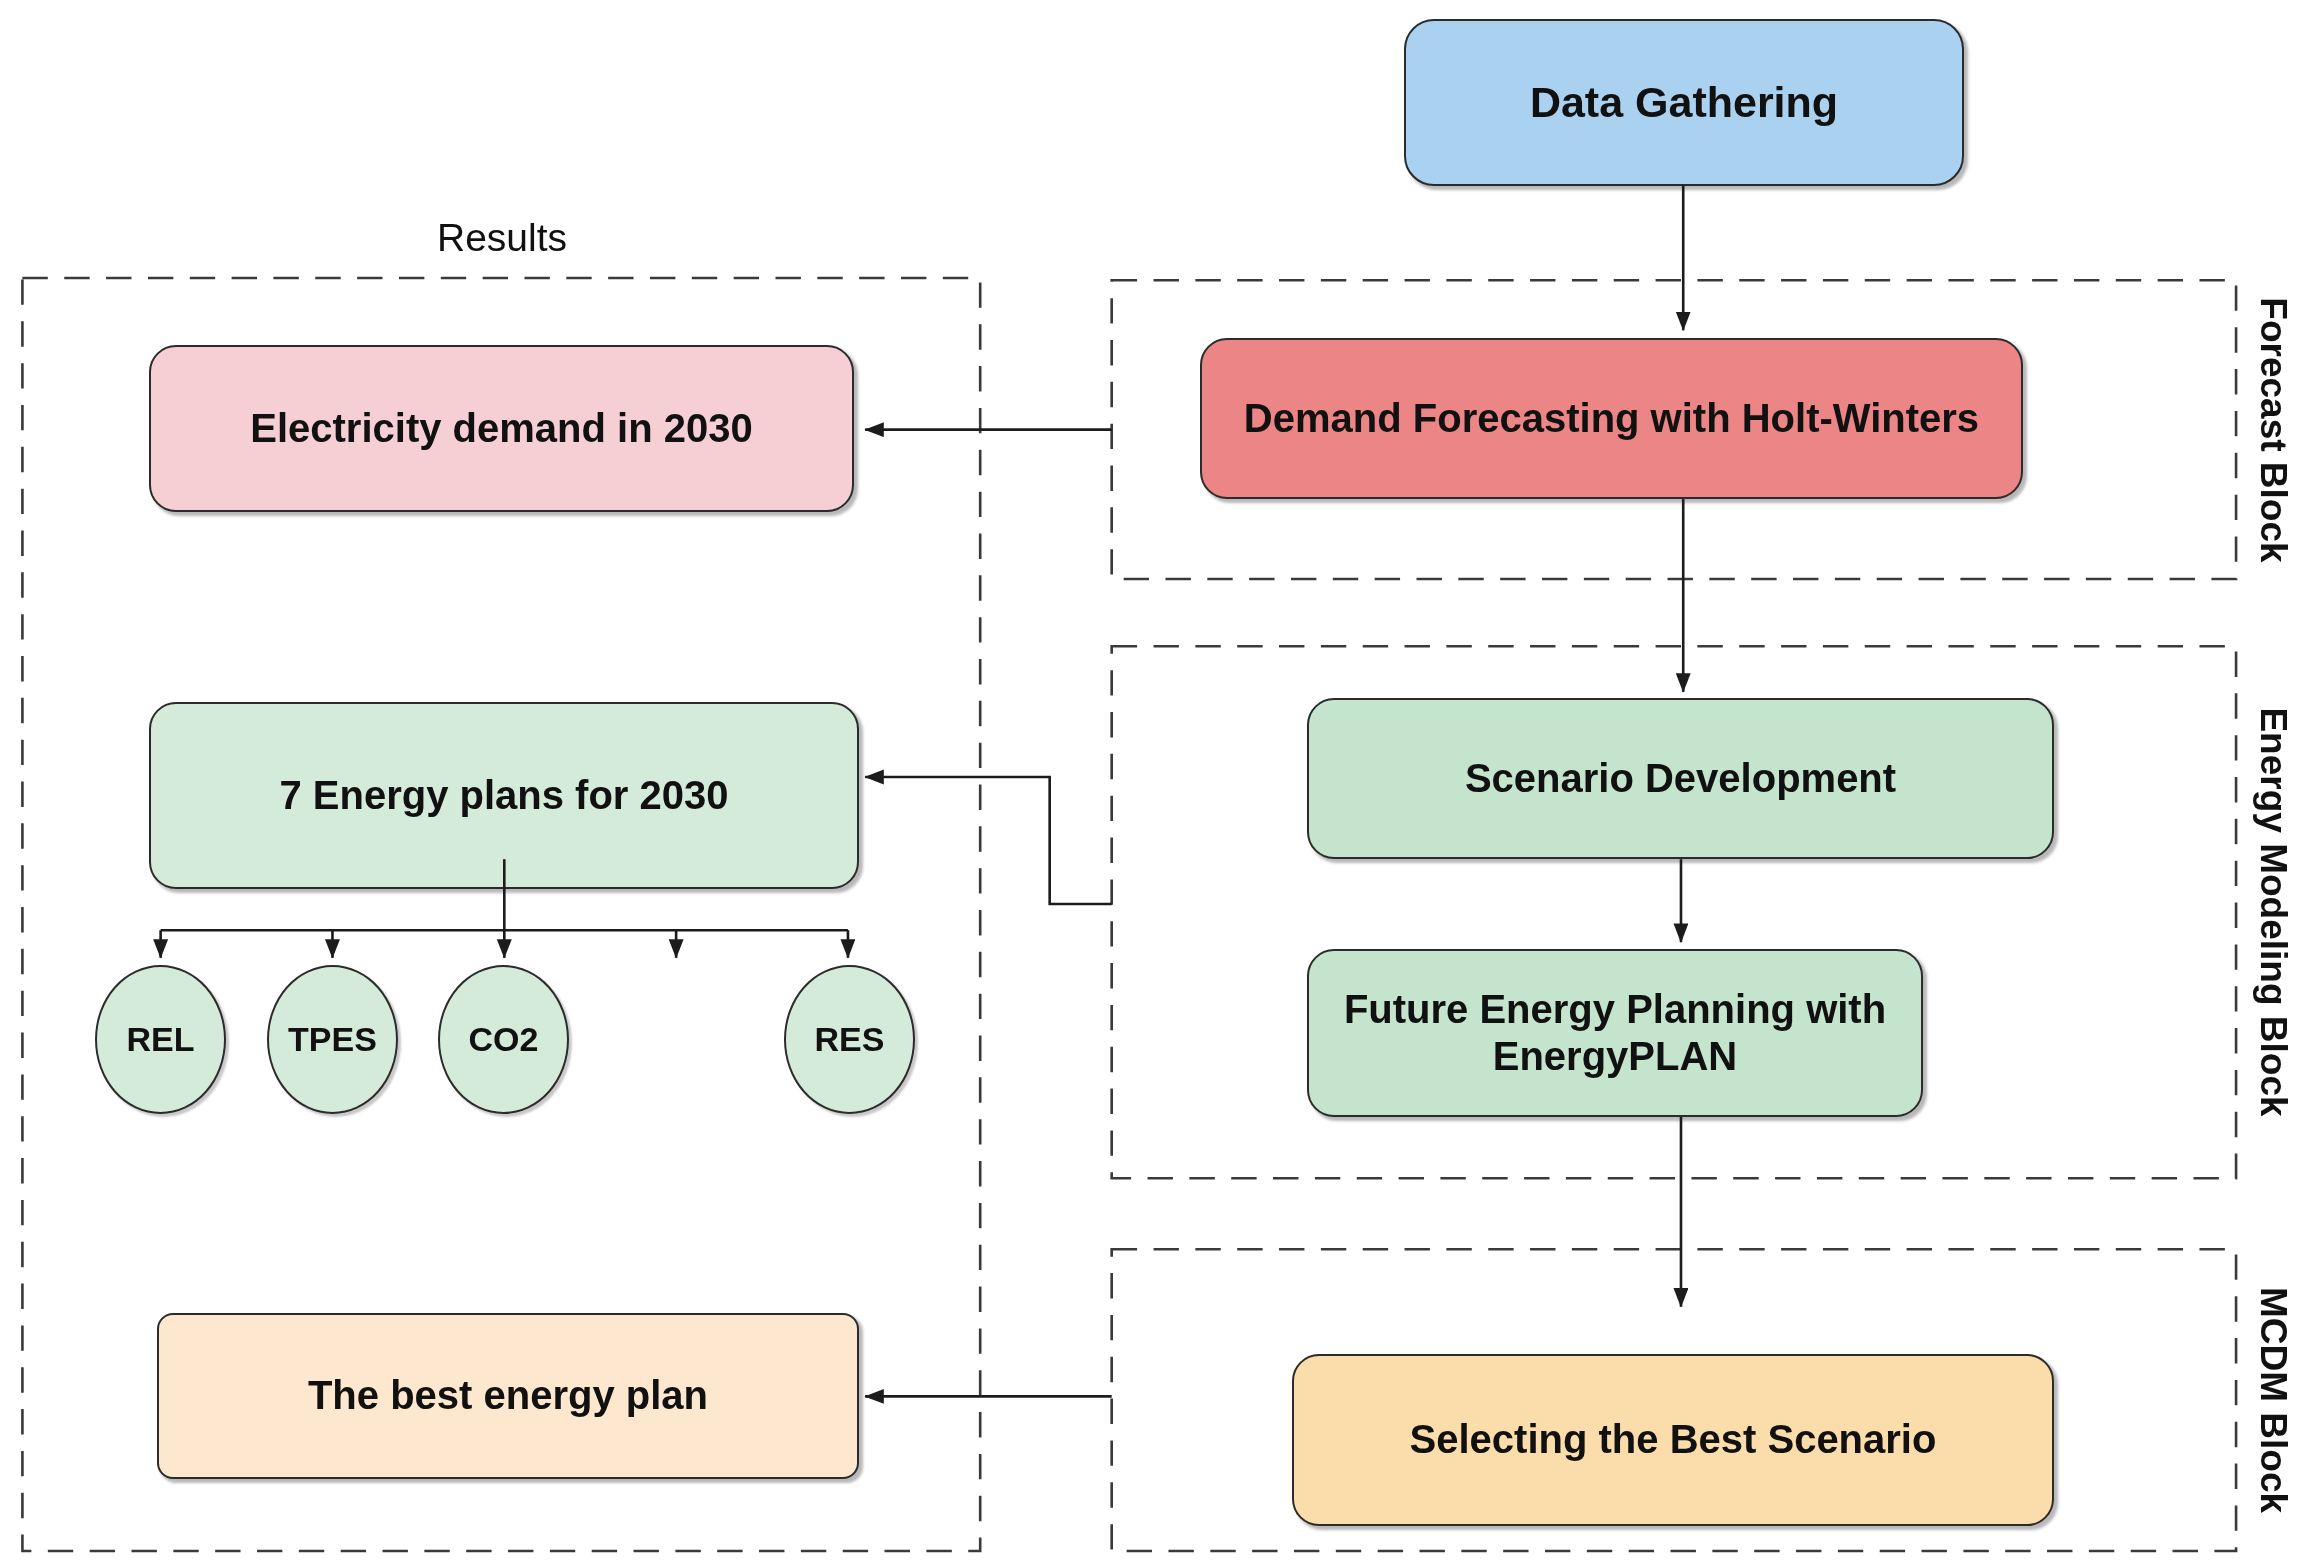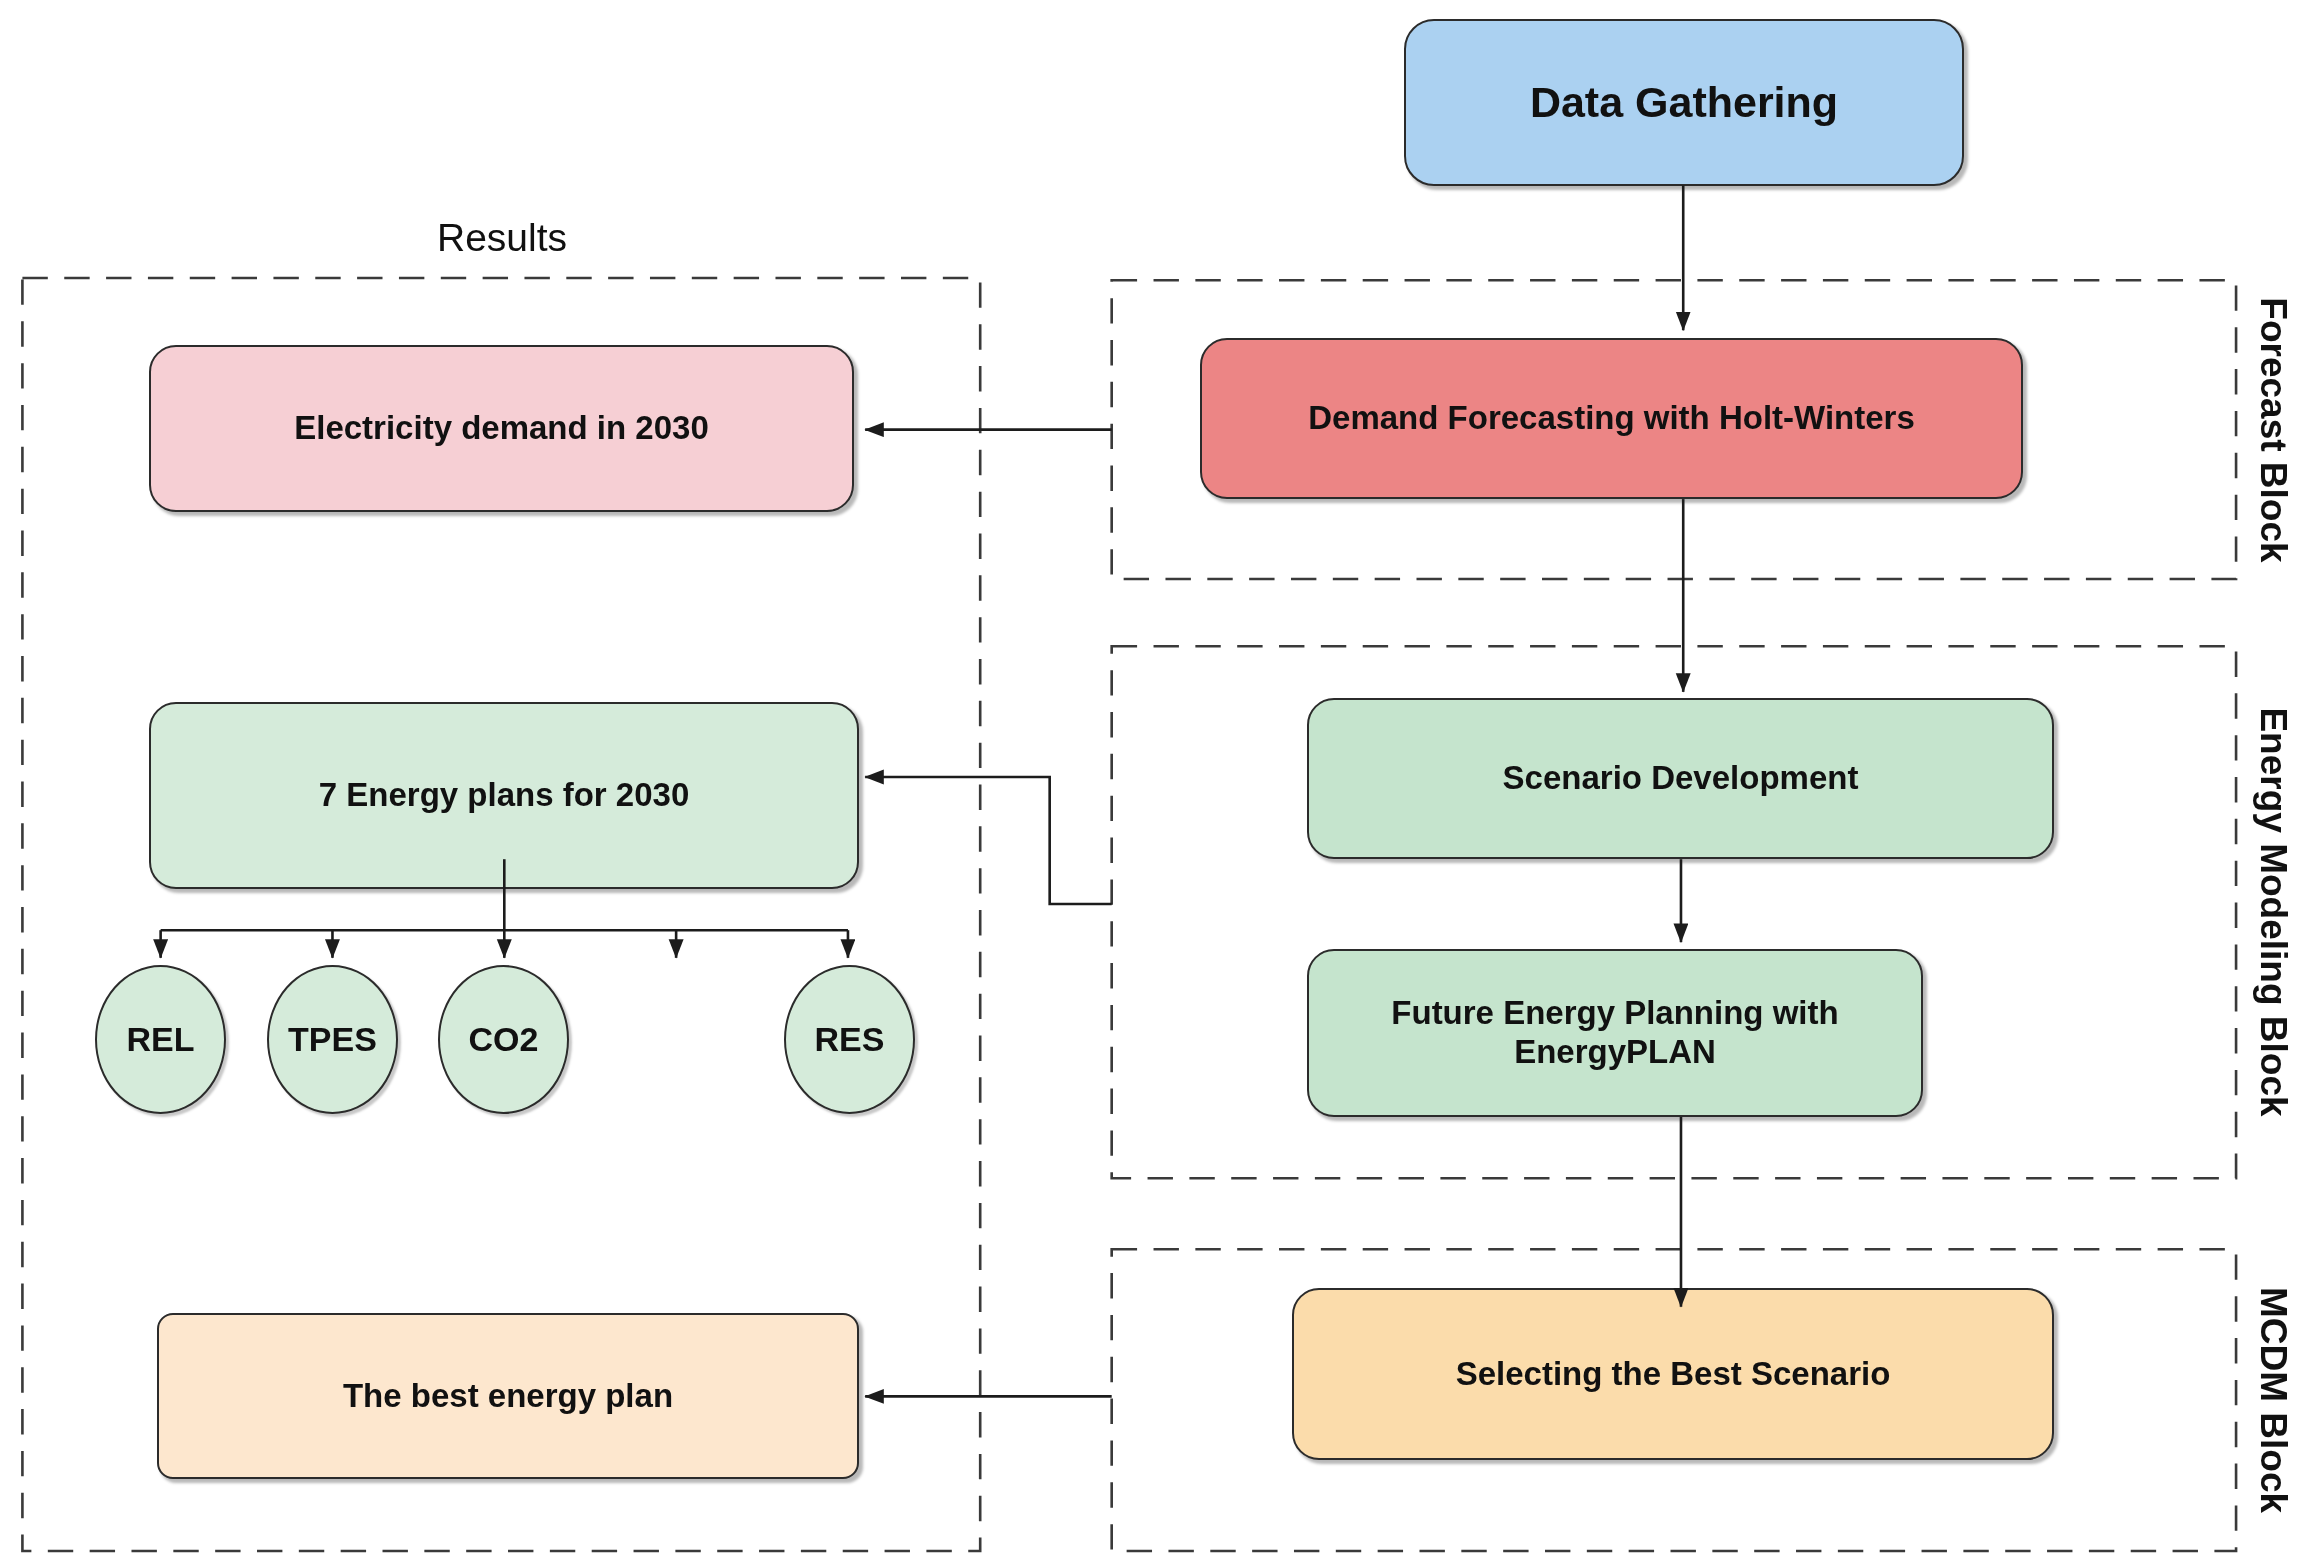--- a/index.html
+++ b/index.html
@@ -16,21 +16,21 @@
     position: absolute;
     display: flex;
     align-items: center;
     justify-content: center;
     text-align: center;
     border: 2.2px solid #2b2b2b;
     border-radius: 27px;
     box-shadow: 3.7px 3.7px 3px rgba(0,0,0,0.28);
     font-weight: bold;
     color: #111111;
-    font-size: 33px;
+    font-size: 40px;
     line-height: 1.18;
     white-space: pre-line;
     padding: 0 22.4px;
     z-index: 10;
   }
   .node.small-radius { border-radius: 30px; }
   .ellipse {
     position: absolute;
     width: 131px;
     height: 149px;
@@ -89,21 +89,21 @@
 
   <div class="node small-radius" style="left: 1404px; top: 18.7px; width: 560px; height: 167px; font-size: 43px; background-color: rgb(171, 209, 241);">Data Gathering</div>
 
   <div class="node" style="left: 1200px; top: 338px; width: 823px; height: 161px; background-color: rgb(236, 133, 133);">Demand Forecasting with Holt-Winters</div>
 
   <div class="node" style="left: 1307px; top: 698px; width: 747px; height: 161px; background-color: rgb(197, 228, 205);">Scenario Development</div>
 
   <div class="node" style="left: 1307px; top: 949px; width: 616px; height: 168px; background-color: rgb(197, 228, 205);">Future Energy Planning with
 EnergyPLAN</div>
 
-  <div class="node" style="left: 1292px; top: 1288px; width: 762px; height: 172px; background-color: rgb(251, 220, 171);">Selecting the Best Scenario</div>
+  <div class="node" style="left: 1292px; top: 1354px; width: 762px; height: 172px; background-color: rgb(251, 220, 171);">Selecting the Best Scenario</div>
 
   <div class="node" style="left: 149px; top: 345px; width: 705px; height: 167px; background-color: rgb(246, 207, 212);">Electricity demand in 2030</div>
 
   <div class="node" style="left: 149px; top: 702px; width: 710px; height: 187px; background-color: rgb(213, 235, 218);">7 Energy plans for 2030</div>
 
   <div class="node" style="left: 157px; top: 1313px; width: 702px; height: 166px; background-color: rgb(253, 231, 206); border-radius: 16px;">The best energy plan</div>
 
   <div class="ellipse" style="left: 95px; top: 965px; background-color: rgb(213, 235, 218);">REL</div>
   <div class="ellipse" style="left: 267px; top: 965px; background-color: rgb(213, 235, 218);">TPES</div>
   <div class="ellipse" style="left: 438px; top: 965px; background-color: rgb(213, 235, 218);">CO2</div>

